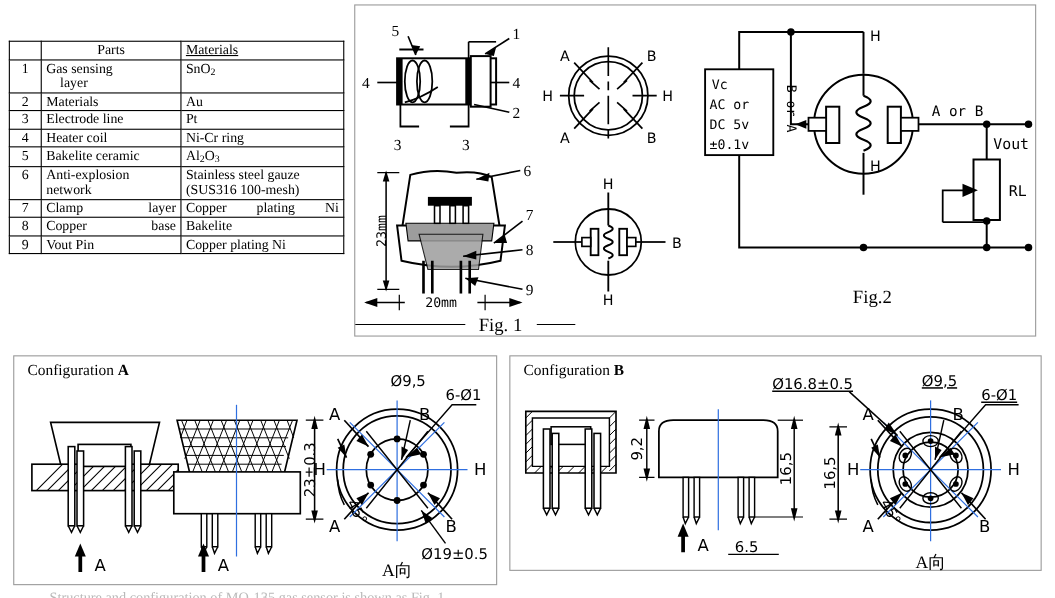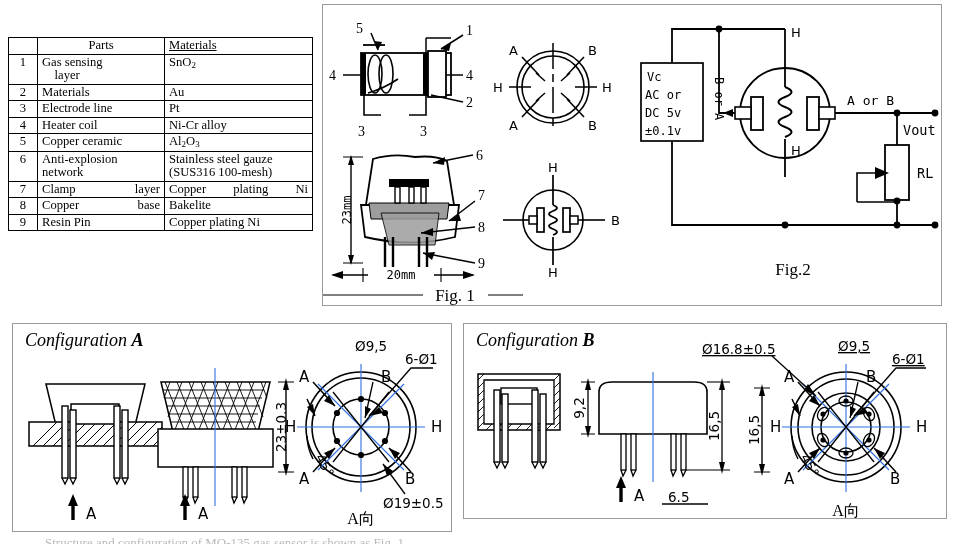--- a/index.html
+++ b/index.html
@@ -23,21 +23,21 @@
   #parts-table thead .c-mat{text-align:left;text-decoration:underline;}
   .just{text-align:justify;text-align-last:justify;}
   sub{font-size:9px;vertical-align:baseline;position:relative;top:2px;}
 
   
   .panel{position:absolute;border:1.6px solid #9a9a9a;background:#fff;box-sizing:border-box;}
   #fig1-panel{left:322px;top:4px;width:620px;height:302px;}
   #confA-panel{left:12px;top:323px;width:440px;height:209px;}
   #confB-panel{left:463px;top:323px;width:484px;height:196px;}
 
-  .panel-title{position:absolute;font-size:18px;font-family:"Liberation Serif",serif;font-style:italic;}
+  .panel-title{position:absolute;font-size:14px;font-family:"Liberation Serif",serif;}
   .panel-title b{font-weight:bold;}
 
   
   svg{position:absolute;left:0;top:0;overflow:visible;}
   .ln{stroke:#000;fill:none;}
   .blue{stroke:#2f6fe0;fill:none;stroke-width:1.1;}
   .fill-k{fill:#000;stroke:none;}
   .gray{fill:#9d9d9d;stroke:#000;stroke-width:1;}
   .wht{fill:#fff;}
   text{font-family:"DejaVu Sans",sans-serif;fill:#000;}
@@ -77,45 +77,45 @@
         <td class="c-mat">Au</td>
       </tr>
       <tr>
         <td class="c-no">3</td>
         <td class="c-part">Electrode line</td>
         <td class="c-mat">Pt</td>
       </tr>
       <tr>
         <td class="c-no">4</td>
         <td class="c-part">Heater coil</td>
-        <td class="c-mat">Ni-Cr alloy</td>
+        <td class="c-mat">Ni-Cr ring</td>
       </tr>
       <tr>
         <td class="c-no">5</td>
-        <td class="c-part">Copper ceramic</td>
+        <td class="c-part">Bakelite ceramic</td>
         <td class="c-mat">Al<sub>2</sub>O<sub>3</sub></td>
       </tr>
       <tr>
         <td class="c-no">6</td>
         <td class="c-part">Anti-explosion<br>network</td>
         <td class="c-mat">Stainless&nbsp;steel&nbsp;gauze<br>(SUS316 100-mesh)</td>
       </tr>
       <tr>
         <td class="c-no">7</td>
         <td class="c-part just">Clamp layer</td>
         <td class="c-mat just">Copper plating Ni</td>
       </tr>
       <tr>
         <td class="c-no">8</td>
         <td class="c-part just">Copper base</td>
         <td class="c-mat">Bakelite</td>
       </tr>
       <tr>
         <td class="c-no">9</td>
-        <td class="c-part">Resin Pin</td>
+        <td class="c-part">Vout Pin</td>
         <td class="c-mat">Copper plating Ni</td>
       </tr>
     </tbody>
   </table>
 
   <div class="panel" id="fig1-panel">
     <svg width="618" height="300" viewBox="0 0 618 300">
 
       <g>
 

